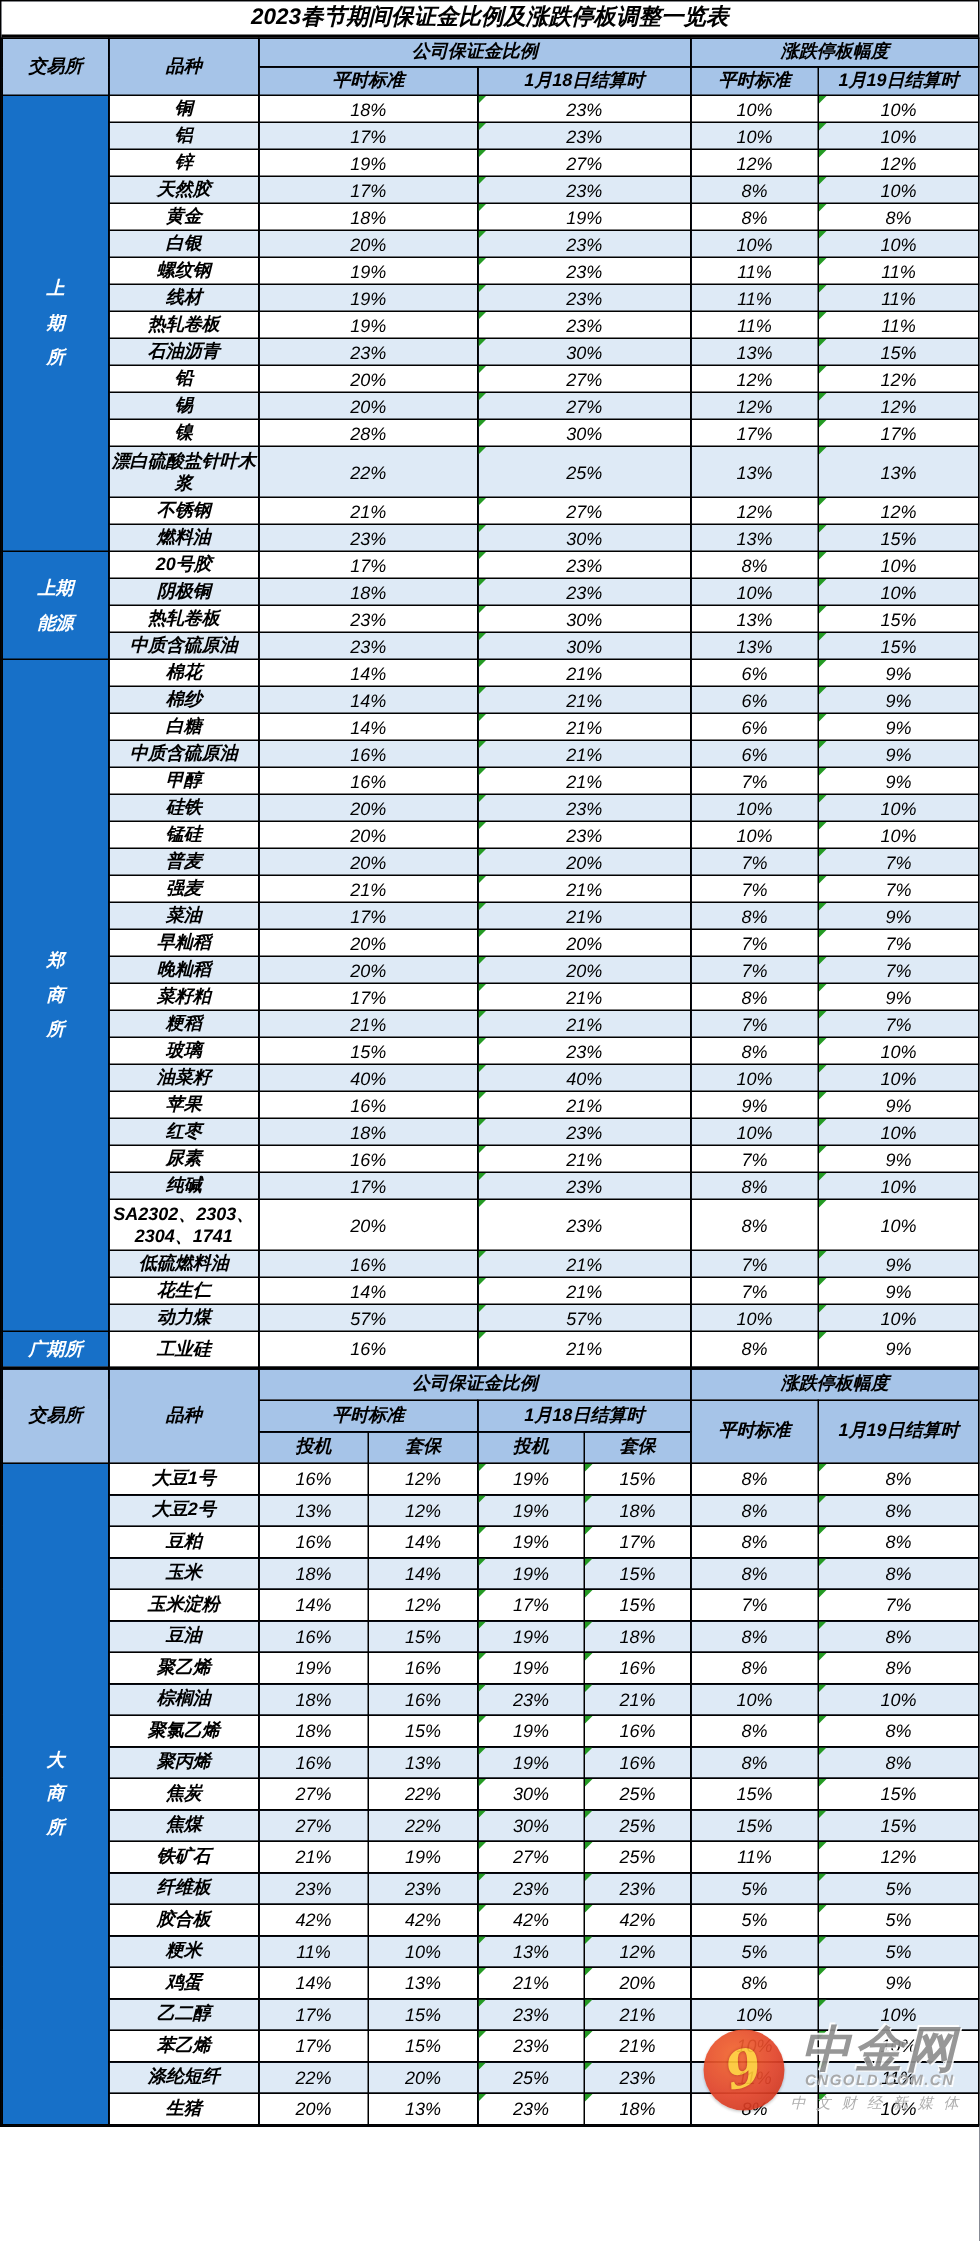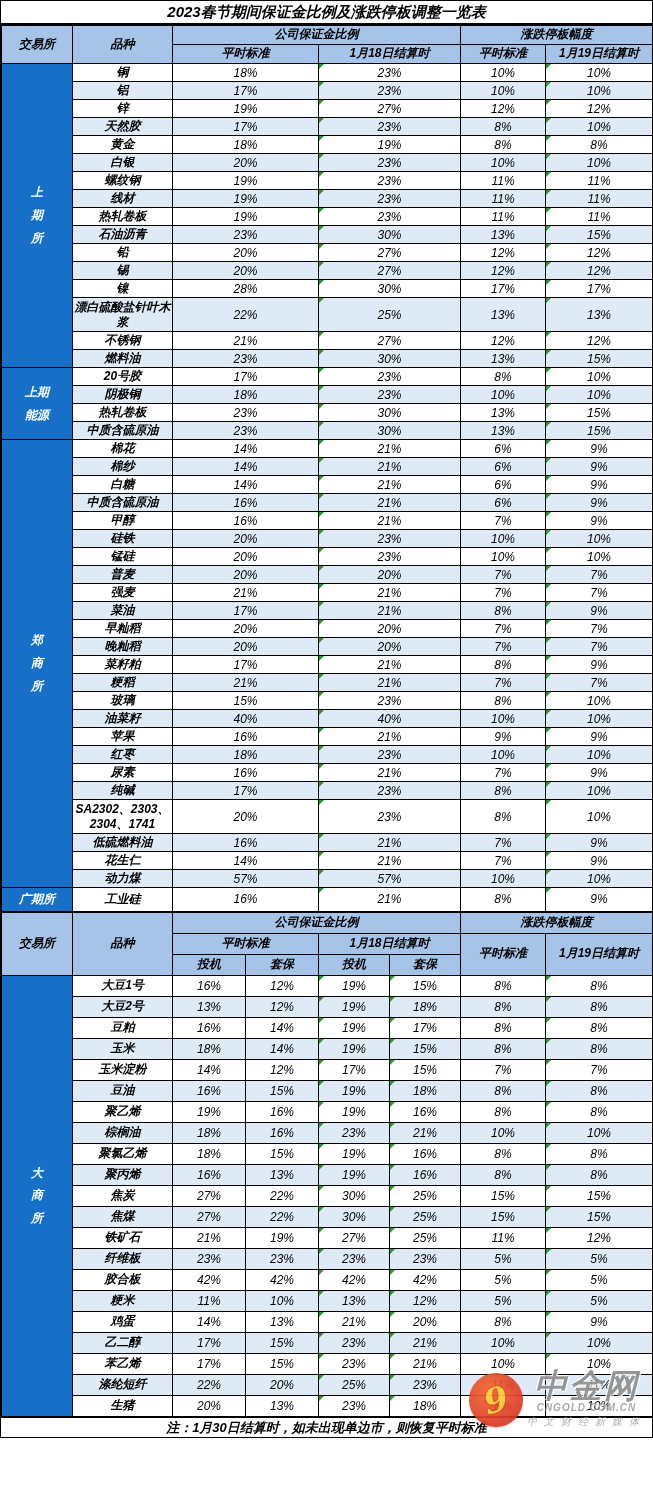--- a/index.html
+++ b/index.html
@@ -617,21 +617,20 @@
           <td class="val">20%</td>
           <td class="val">13%</td>
           <td class="val adj">23%</td>
           <td class="val adj">18%</td>
           <td class="val">8%</td>
           <td class="val adj">10%</td>
         </tr>
       </tbody>
   </table>
 
-  <div class="note">注：1月30日结算时，如未出现单边市，则恢复平时标准</div>
 
   <div class="watermark">
     <div class="wm-logo">
         <span class="wm-swirl">9</span>
       </div>
     <div class="wm-right">
       <div class="wm-cn">中金网</div>
       <div class="wm-domain">CNGOLD.COM.CN</div>
       <div class="wm-tagline">中文财经新媒体</div>
     </div>

